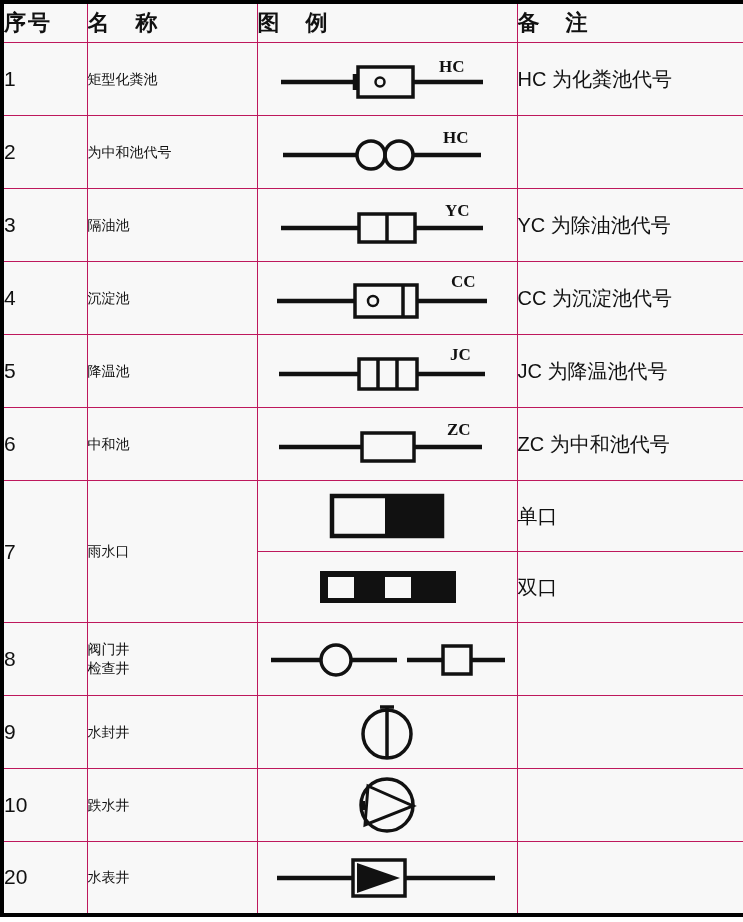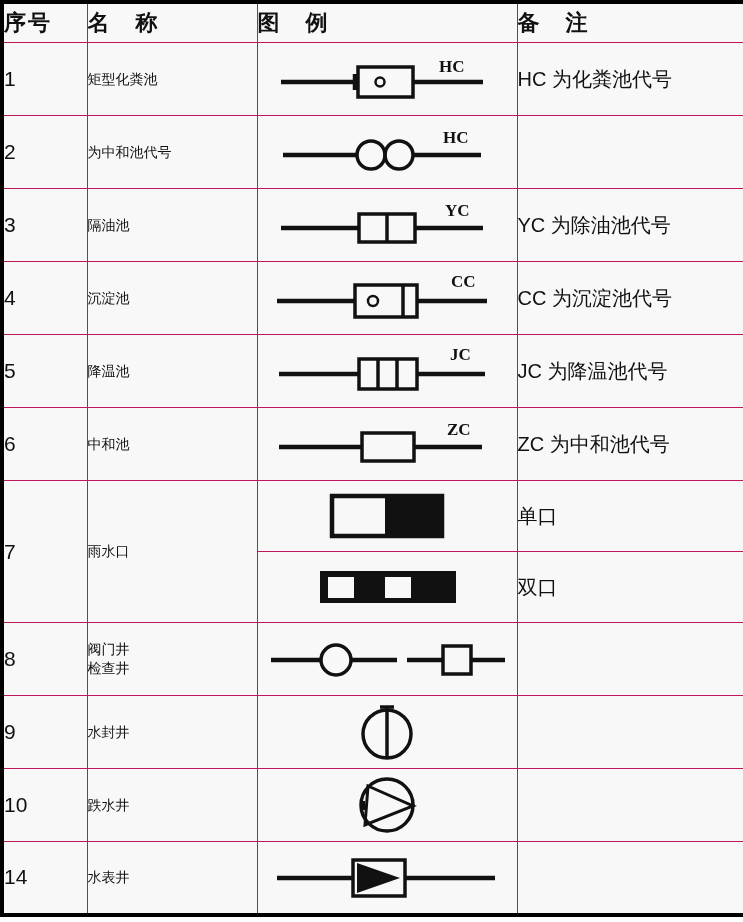--- a/index.html
+++ b/index.html
@@ -215,21 +215,21 @@
         <svg class="sym" width="240" height="64" viewBox="0 0 240 64">
           <circle class="stroke" cx="120" cy="32" r="26"></circle>
           <path class="stroke" style="stroke-width:3" d="M 101 13 L 146 33 L 98 52 Z"></path>
           <rect class="fill" x="93" y="28" width="5" height="9"></rect>
         </svg>
       </td>
       <td class="remark"></td>
     </tr>
 
     <tr class="row">
-      <td class="num">14</td>
+      <td class="num">20</td>
       <td class="name">水表井</td>
       <td>
         <svg class="sym" width="240" height="60" viewBox="0 0 240 60">
           <line class="wire" x1="10" y1="31" x2="86" y2="31"></line>
           <rect class="stroke" x="86" y="13" width="52" height="36"></rect>
           <path class="fill" d="M 90 16 L 133 31 L 90 46 Z"></path>
           <line class="wire" x1="138" y1="31" x2="228" y2="31"></line>
         </svg>
       </td>
       <td class="remark"></td>

